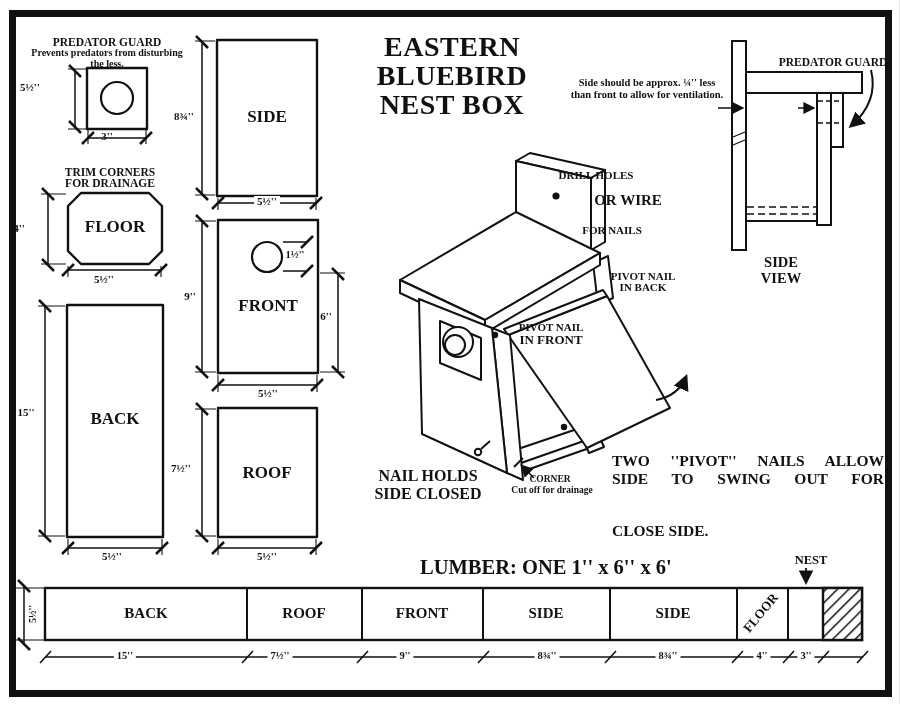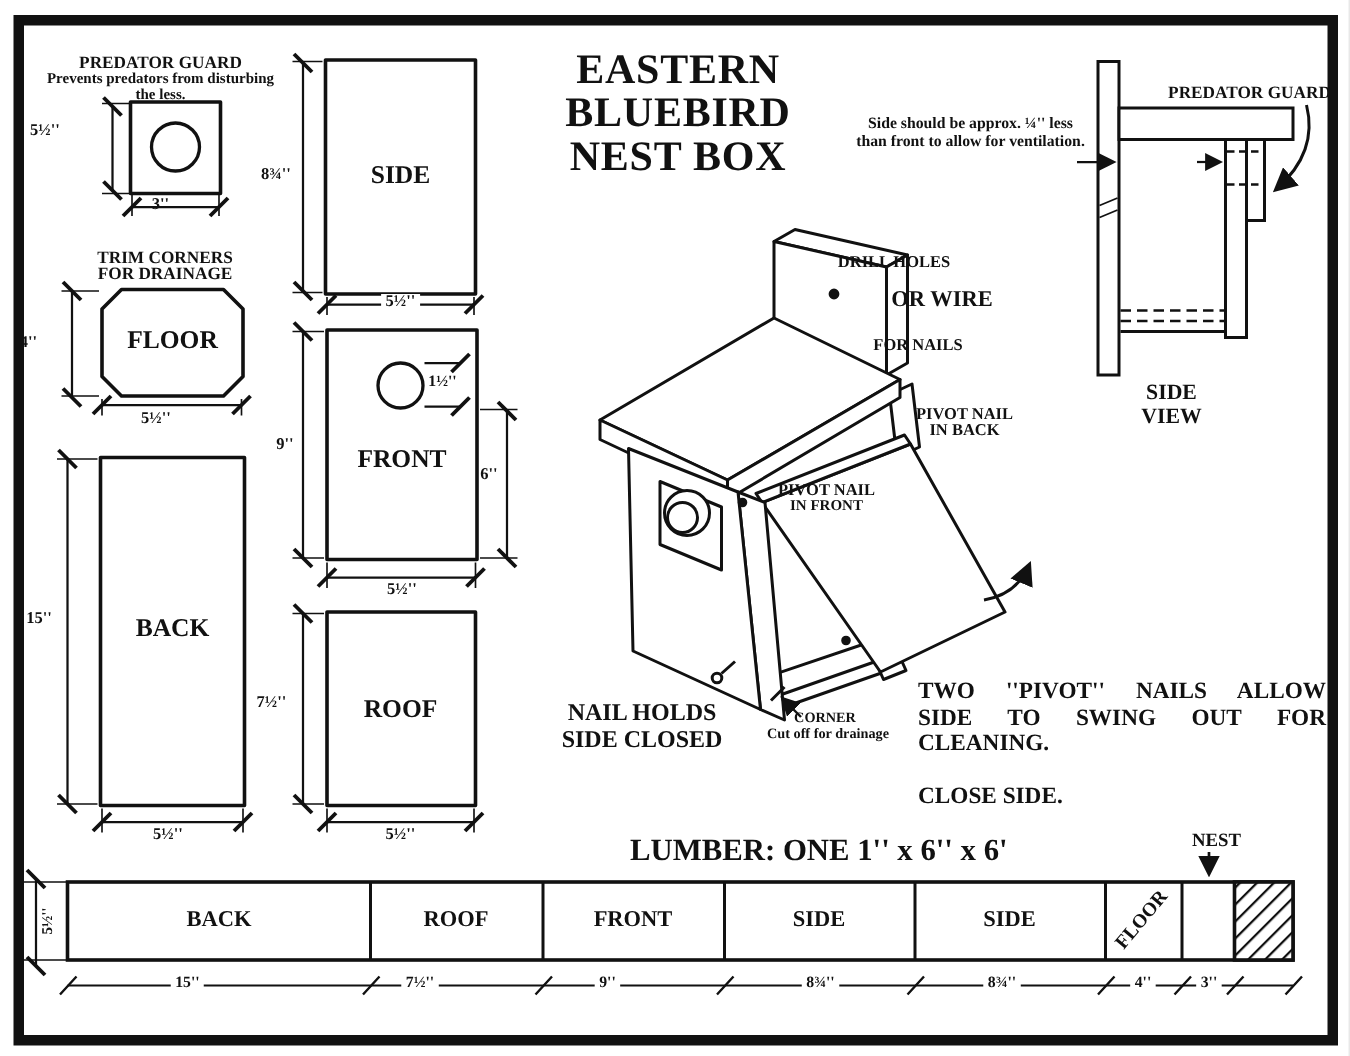--- a/index.html
+++ b/index.html
@@ -179,29 +179,28 @@
   <div class="t cx" style="left:833px;top:56px;font-size:11.5px;">PREDATOR GUARD</div>
   <div class="t cx" style="left:781px;top:255px;font-size:14.5px;">SIDE</div>
   <div class="t cx" style="left:781px;top:271px;font-size:14.5px;">VIEW</div>
 
   <div class="t cx" style="left:596px;top:170px;font-size:11px;">DRILL HOLES</div>
   <div class="t cx" style="left:612px;top:181px;font-size:11px;margin-top:44px;">FOR NAILS</div>
   <div class="t cx" style="left:612px;top:192px;font-size:15px;padding-left:32px;">OR WIRE</div>
   <div class="t cx" style="left:643px;top:271px;font-size:11px;">PIVOT NAIL</div>
   <div class="t cx" style="left:643px;top:282px;font-size:11px;">IN BACK</div>
   <div class="t cx" style="left:551px;top:322px;font-size:11px;">PIVOT NAIL</div>
-  <div class="t cx" style="left:551px;top:333px;font-size:10px;">IN FRONT</div>
+  <div class="t cx" style="left:551px;top:333px;font-size:13px;">IN FRONT</div>
   <div class="t cx" style="left:428px;top:467px;font-size:16px;">NAIL HOLDS</div>
   <div class="t cx" style="left:428px;top:485px;font-size:16px;">SIDE CLOSED</div>
   <div class="t cx" style="left:550px;top:474px;font-size:9.5px;">CORNER</div>
   <div class="t cx" style="left:552px;top:485px;font-size:9.5px;">Cut off for drainage</div>
 
   <div class="instr just" style="top:470px;">SIDE TO SWING OUT FOR</div>
   <div class="instr just" style="top:452px;">TWO ''PIVOT'' NAILS ALLOW</div>
-  <div class="instr" style="top:487px;">CLEANING.</div>
   <div class="instr" style="top:522px;">CLOSE SIDE.</div>
 
   <div class="t" style="left:420px;top:556px;font-size:20.5px;">LUMBER: ONE 1'' x 6'' x 6'</div>
   <div class="t cx" style="left:811px;top:554px;font-size:12.5px;">NEST</div>
   <div class="t rot90" style="left:33px;top:614px;font-size:10px;">5½''</div>
 
   <div class="t cx" style="left:146px;top:605px;font-size:15px;">BACK</div>
   <div class="t cx" style="left:304px;top:605px;font-size:15px;">ROOF</div>
   <div class="t cx" style="left:422px;top:605px;font-size:15px;">FRONT</div>
   <div class="t cx" style="left:546px;top:605px;font-size:15px;">SIDE</div>

